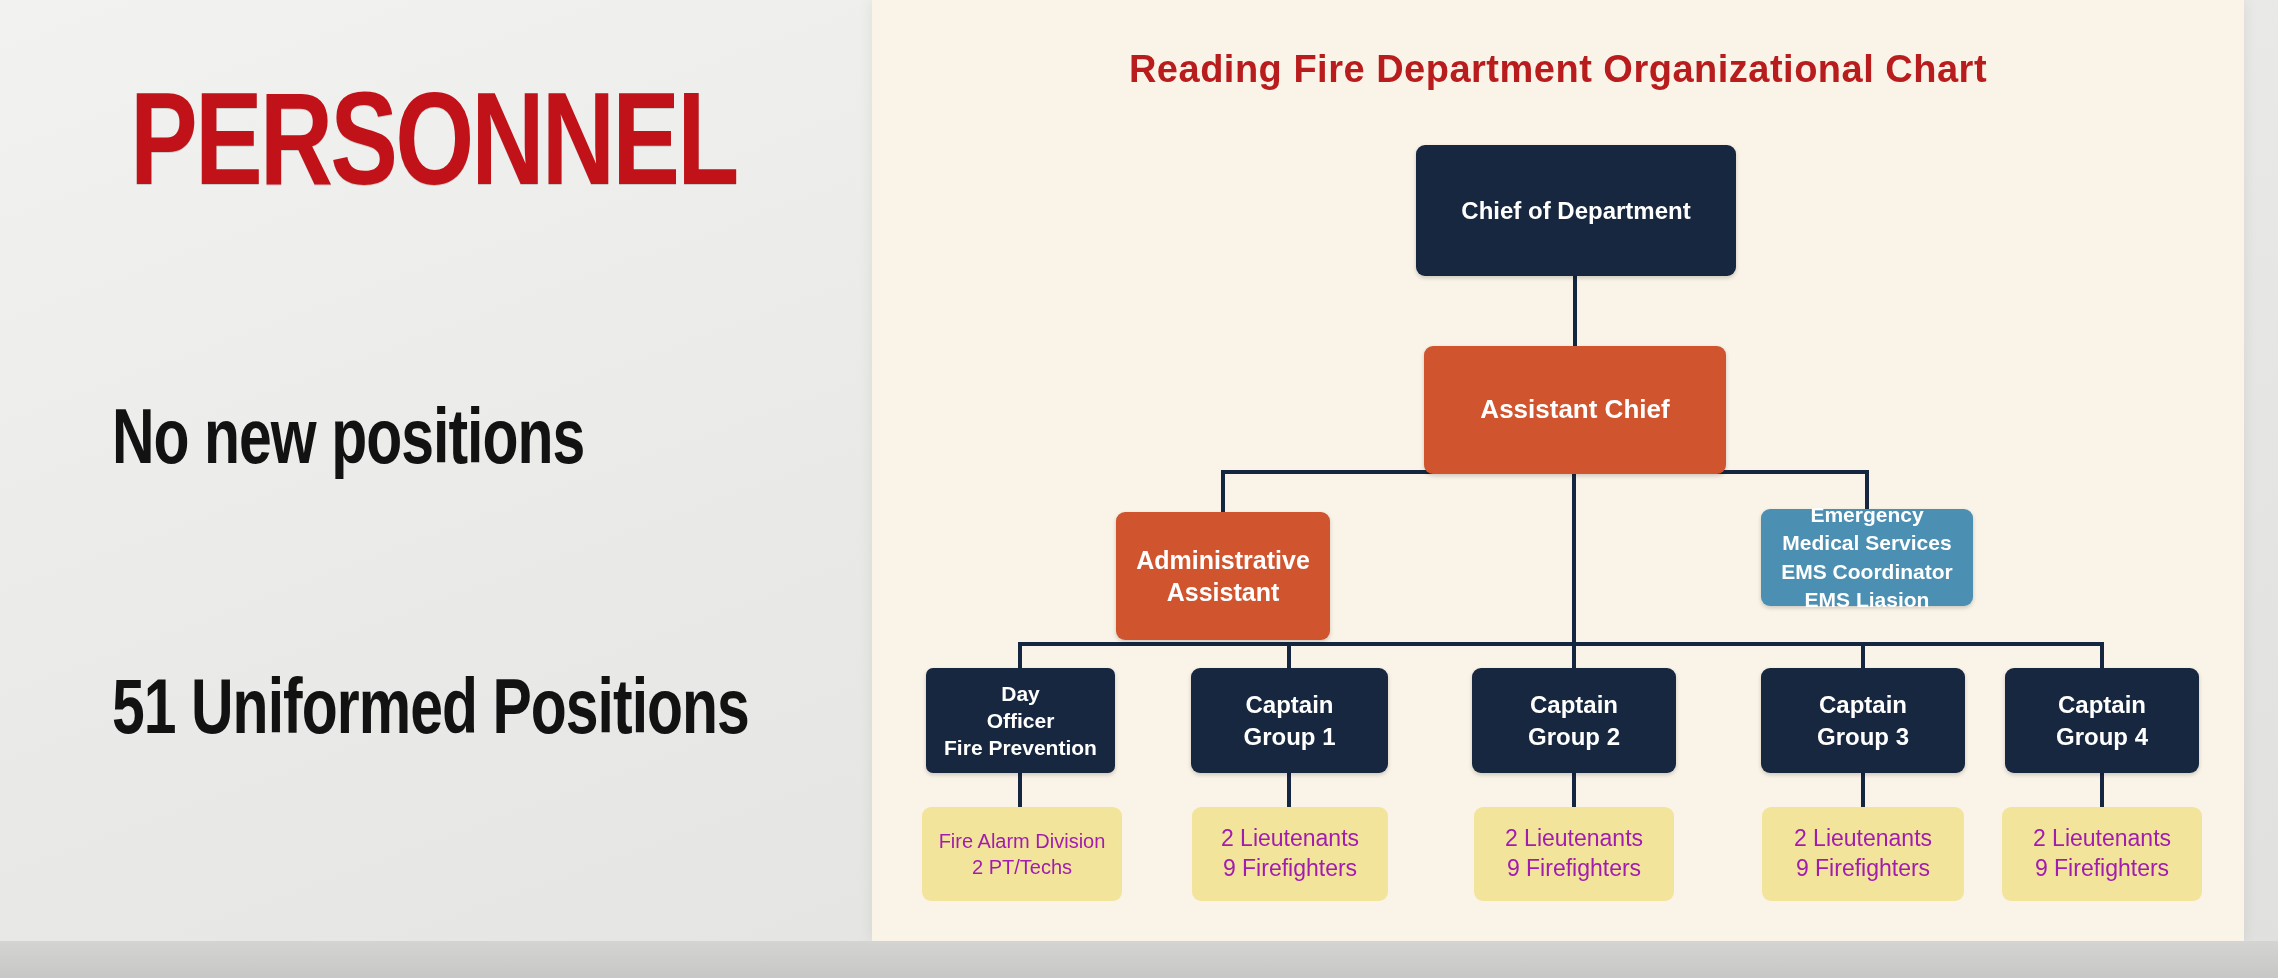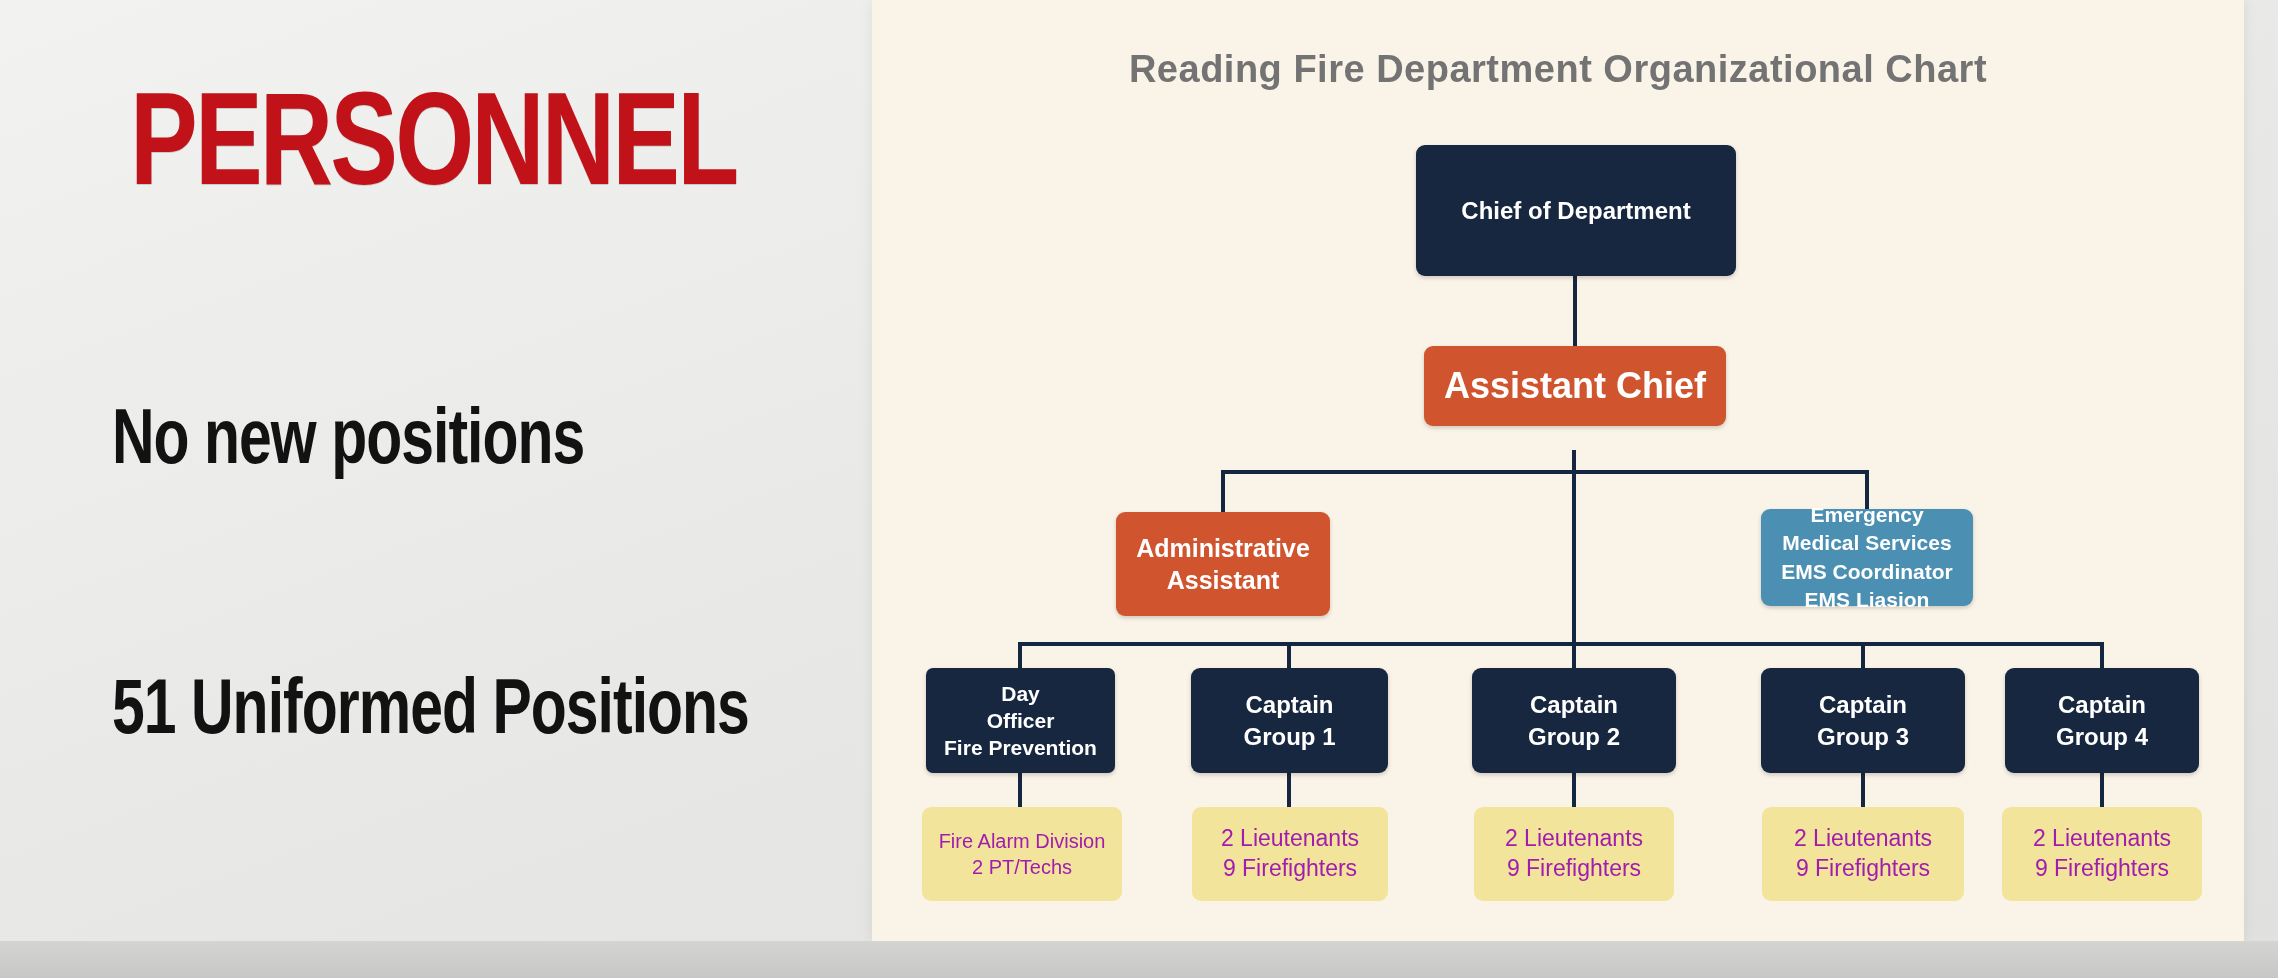--- a/index.html
+++ b/index.html
@@ -34,39 +34,39 @@
   }
 
   
   .chart-panel {
     position: absolute; left: 872px; top: 0; width: 1372px; height: 941px;
     background: #faf3e7;
     box-shadow: 0 0 14px rgba(0,0,0,0.08);
   }
   .chart-title {
     position: absolute; left: 0; top: 48px; width: 100%;
-    text-align: center; font-size: 38px; font-weight: 700; color: #737373;
+    text-align: center; font-size: 38px; font-weight: 700; color: #b91c1c;
     letter-spacing: 0.5px;
   }
 
   .box {
     position: absolute; border-radius: 9px;
     display: flex; align-items: center; justify-content: center;
     text-align: center; white-space: pre-line;
     color: #ffffff; font-weight: 600; line-height: 1.3;
     box-shadow: 0 2px 4px rgba(0,0,0,0.18);
   }
   .navy   { background: #16273f; }
   .orange { background: #d0552f; }
   .blue   { background: #4b90b3; }
   .yellow { background: #f3e49b; color: #a21caf; font-weight: 400; box-shadow: none; }
 
   #chief      { left: 544px; top: 145px; width: 320px; height: 131px; font-size: 24px; }
-  #assistant  { left: 552px; top: 346px; width: 302px; height: 80px; font-size: 36px; text-align: center; }
-  #admin      { left: 244px; top: 512px; width: 214px; height: 104px; font-size: 25px; }
+  #assistant  { left: 552px; top: 346px; width: 302px; height: 128px; font-size: 26px; text-align: center; }
+  #admin      { left: 244px; top: 512px; width: 214px; height: 128px; font-size: 25px; }
   #ems        { left: 889px; top: 509px; width: 212px; height: 97px; font-size: 21px; line-height: 1.35; }
 
   #dayofficer { left:  54px; top: 668px; width: 189px; height: 105px; font-size: 21px; border-radius: 7px; }
   #cap1       { left: 319px; top: 668px; width: 197px; height: 105px; font-size: 24px; }
   #cap2       { left: 600px; top: 668px; width: 204px; height: 105px; font-size: 24px; }
   #cap3       { left: 889px; top: 668px; width: 204px; height: 105px; font-size: 24px; }
   #cap4       { left: 1133px; top: 668px; width: 194px; height: 105px; font-size: 24px; }
 
   #y1 { left:  50px; top: 807px; width: 200px; height: 94px; font-size: 20px; }
   #y2 { left: 320px; top: 807px; width: 196px; height: 94px; font-size: 23px; }

